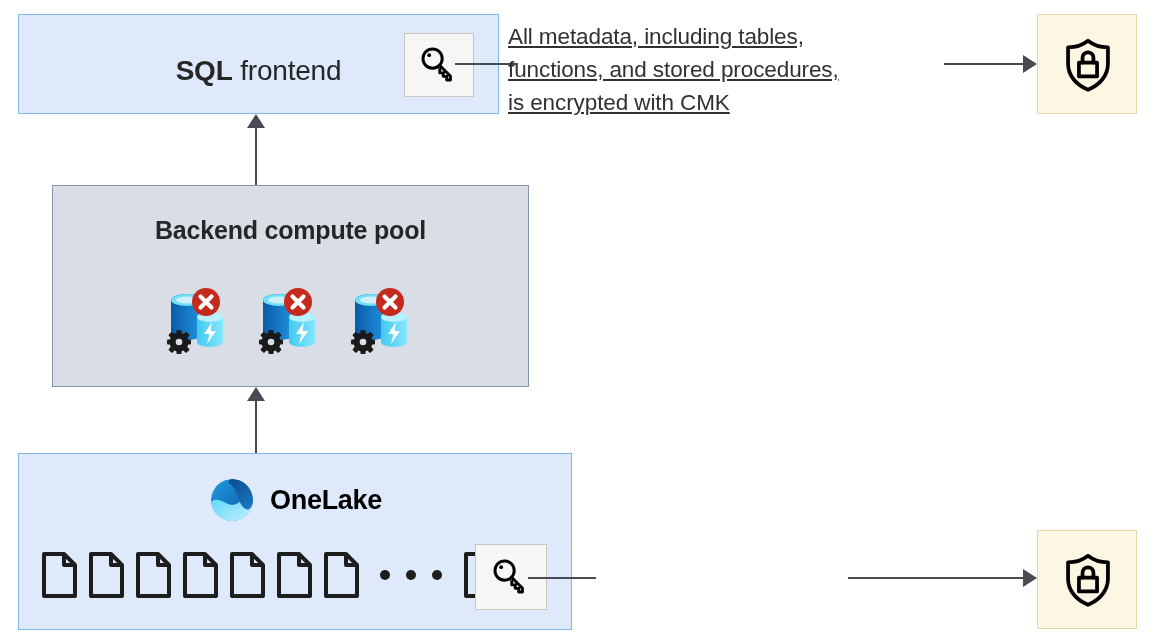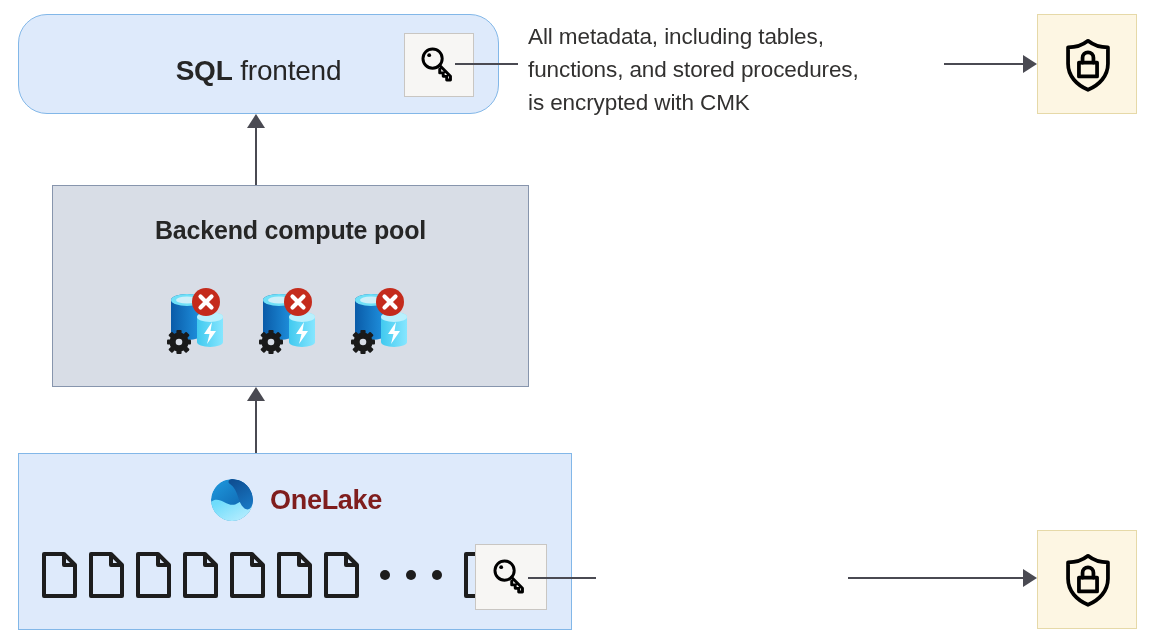--- a/index.html
+++ b/index.html
@@ -118,21 +118,21 @@
     left: 0;
     width: 100%;
     display: flex;
     align-items: center;
     justify-content: center;
     gap: 14px;
   }
   .onelake-word {
     font-size: 27px;
     font-weight: 700;
-    color: #7f1d1d;
+    color: #000000;
     letter-spacing: -0.3px;
   }
 
   
   .file-row {
     position: absolute;
     left: 20px;
     top: 96px;
     display: flex;
     align-items: center;
@@ -161,21 +161,21 @@
     align-items: center;
     justify-content: center;
     gap: 16px;
   }
 </style>
 </head>
 <body>
 
 <div id="canvas">
 
-  <div class="box box-blue" style="left:18px; top:14px; width:481px; height:100px;border-radius:29px;">
+  <div class="box box-blue" style="left:18px; top:14px; width:481px; height:100px;">
     <div class="box-title title-sql">
       <b>SQL</b><span> frontend</span>
     </div>
 
     <div class="key-chip" style="left:385px; top:18px; width:70px; height:64px;">
       <svg width="44" height="44" viewBox="0 0 48 48">
         <g fill="none" stroke="#000000" stroke-width="3.2" stroke-linejoin="round" stroke-linecap="round">
           <circle cx="17" cy="17" r="10.5"></circle>
           <path d="M24.6 24.3 L36.5 36.2 L36.5 40.3 L32.4 40.3 L32.4 36.4 L28.6 36.4 L28.6 32.6 L24.8 32.6 L24.8 28.6"></path>
         </g>
@@ -395,19 +395,19 @@
   <div class="hline" style="left:455px; top:63px; width:63px;"></div>
 
   <div class="hline" style="left:944px; top:63px; width:80px;"></div>
   <div class="arrow-right" style="left:1023px; top:55px;"></div>
 
   <div class="hline" style="left:528px; top:577px; width:68px;"></div>
 
   <div class="hline" style="left:848px; top:577px; width:176px;"></div>
   <div class="arrow-right" style="left:1023px; top:569px;"></div>
 
-  <div class="note" style="left:528px; top:20px; width:400px;">All metadata, including tables,
+  <div class="note" style="left:508px; top:20px; width:400px;text-decoration:underline;">All metadata, including tables,
 functions, and stored procedures,
 is encrypted with CMK</div>
 
 
 
 </div>
 
 </body></html>

